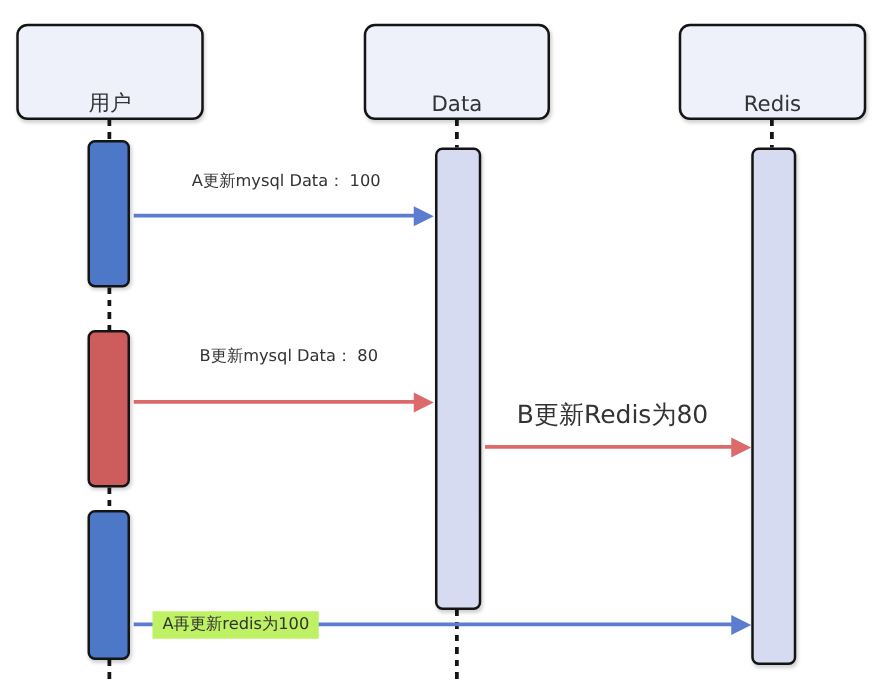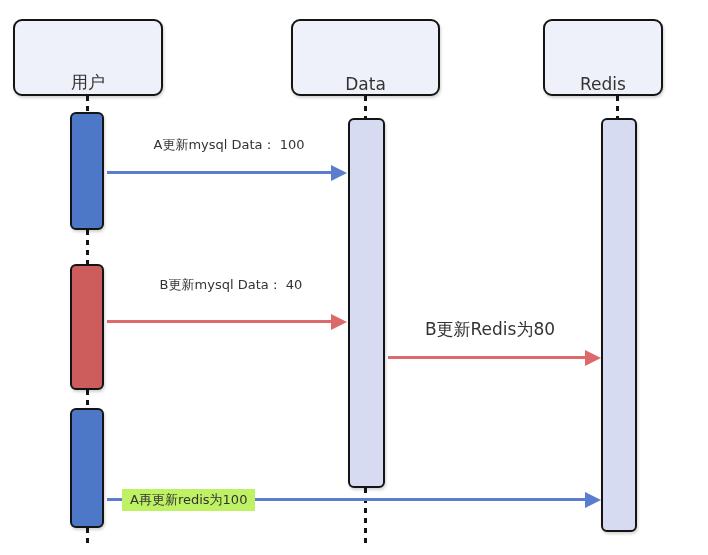--- a/index.html
+++ b/index.html
@@ -19,21 +19,21 @@
     box-sizing:border-box;
     background:var(--actor-fill);
     border:2.5px solid var(--border);
     border-radius:9px;
     display:flex;align-items:flex-end;justify-content:center;
     font-size:17px;color:var(--text);
     box-shadow:1px 2px 3px rgba(0,0,0,.18);
   }
   .actor-user{left:13px;width:150px;}
   .actor-mysql{left:291px;width:149px;}
-  .actor-redis{left:543px;width:120px;}
+  .actor-redis{left:543px;width:150px;}
 
   
   .lifeline{
     position:absolute;width:3px;
     background:repeating-linear-gradient(to bottom,#151515 0 5px,transparent 5px 10px);
   }
   .ll-user{left:86px;}
   .ll-mysql{left:364px;}
   .ll-redis{left:616px;}
   .ll-u1{top:96px;height:16px;}
@@ -73,21 +73,21 @@
   .arrowhead-blue{border-left:16px solid var(--arrow-blue);}
   .arrowhead-red{border-left:16px solid var(--arrow-red);}
 
   .msg-label{
     position:absolute;white-space:nowrap;
     font-size:13px;color:var(--text);
     transform:translateX(-50%);
   }
   .lbl-1{left:229px;top:136px;}
   .lbl-2{left:231px;top:276px;}
-  .lbl-3{left:490px;top:318px;font-size:17px;}
+  .lbl-3{left:490px;top:318px;font-size:20px;}
   .lbl-4{
     left:122px;top:489px;transform:none;
     background:#bef264;padding:0 8px;
     height:22px;line-height:22px;
   }
 
   .line-m1{left:107px;top:171px;width:225px;}
   .head-m1{left:331px;top:165px;}
   .line-m2{left:107px;top:320px;width:225px;}
   .head-m2{left:331px;top:314px;}
@@ -122,21 +122,21 @@
   <div class="bar bar-blue bar-u bar-u1"></div>
   <div class="bar bar-red  bar-u bar-u2"></div>
   <div class="bar bar-blue bar-u bar-u3"></div>
   <div class="bar bar-light bar-mysql"></div>
   <div class="bar bar-light bar-redis"></div>
 
   <div class="msg-label lbl-1">A更新mysql Data： 100</div>
   <div class="msg-line msg-blue line-m1"></div>
   <div class="arrowhead arrowhead-blue head-m1"></div>
 
-  <div class="msg-label lbl-2">B更新mysql Data： 40</div>
+  <div class="msg-label lbl-2">B更新mysql Data： 80</div>
   <div class="msg-line msg-red line-m2"></div>
   <div class="arrowhead arrowhead-red head-m2"></div>
 
   <div class="msg-label lbl-3">B更新Redis为80</div>
   <div class="msg-line msg-red line-m3"></div>
   <div class="arrowhead arrowhead-red head-m3"></div>
 
   <div class="msg-line msg-blue line-m4"></div>
   <div class="msg-label lbl-4">A再更新redis为100</div>
   <div class="arrowhead arrowhead-blue head-m4"></div>

